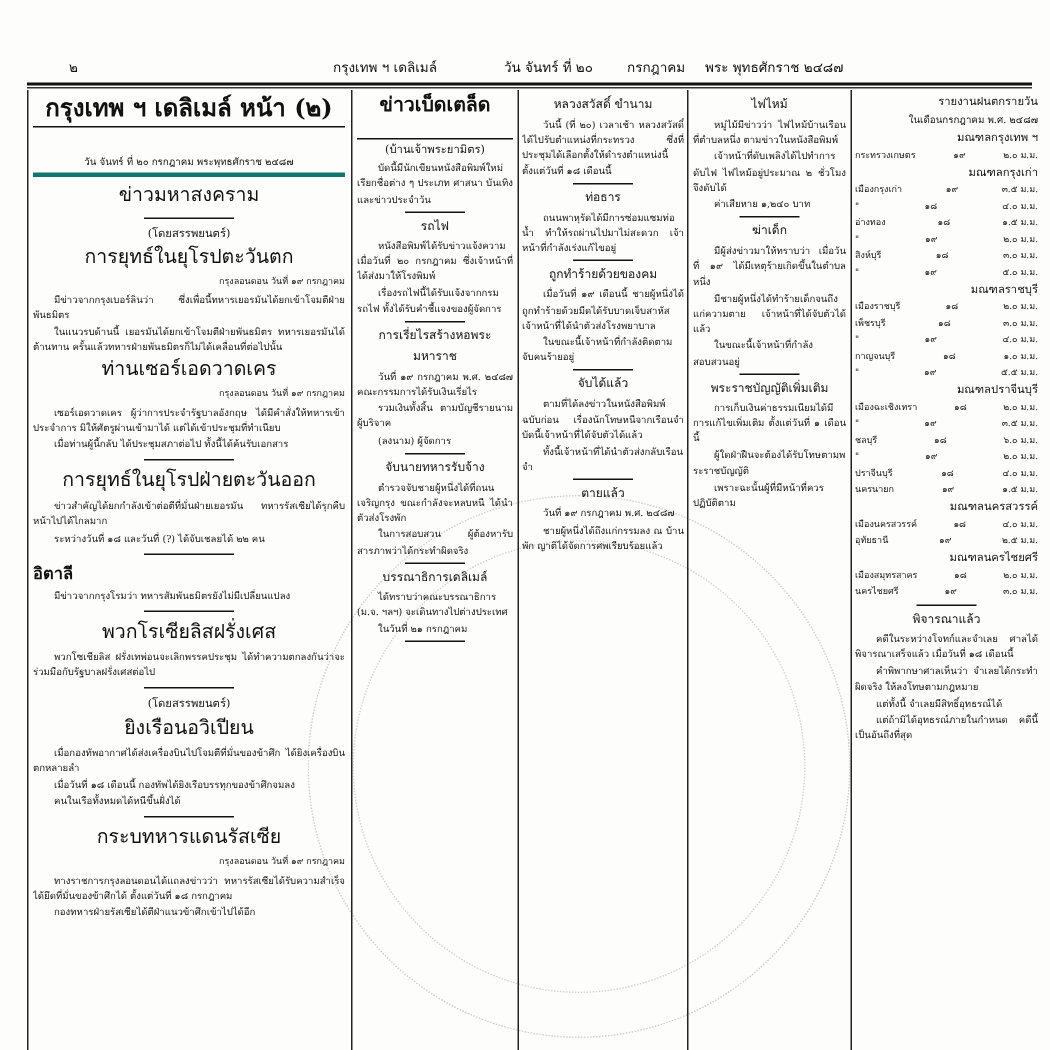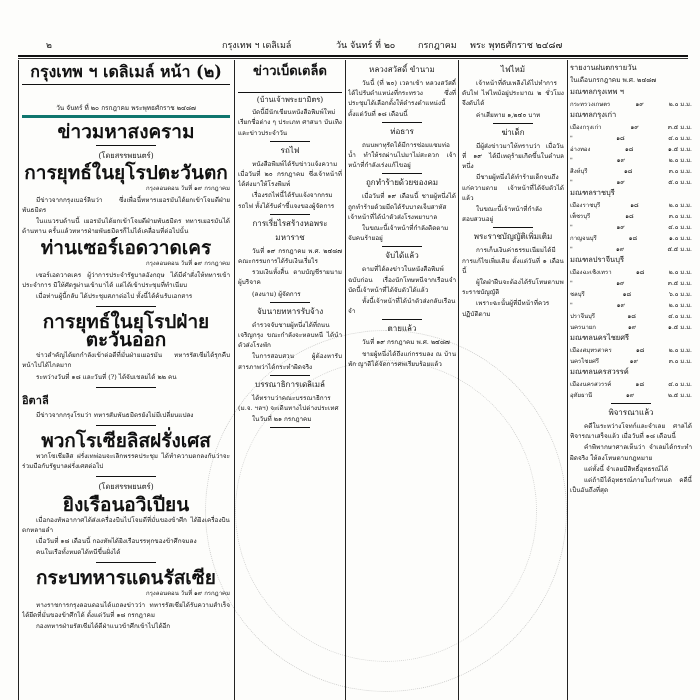--- a/index.html
+++ b/index.html
@@ -11,31 +11,31 @@
   .rule-thin{position:absolute;left:18px;top:58px;width:670px;height:1px;background:#333;}
   .colrule{position:absolute;top:60px;width:1px;height:640px;background:#222;}
   .col{position:absolute;top:62px;bottom:0;overflow:hidden;font-size:6.4px;line-height:10.2px;}
   .c1{left:22px;width:208px;}
   .c2{left:238px;width:104px;}
   .c3{left:348px;width:108px;}
   .c4{left:462px;width:102px;}
   .c5{left:570px;width:122px;}
   .masthead{font-size:16px;font-weight:bold;text-align:center;line-height:20px;border-bottom:1px solid #111;padding-bottom:2px;margin-bottom:18px;}
   .dateline{font-size:6.5px;text-align:center;border-bottom:3px solid #0f766e;padding-bottom:2px;margin-bottom:4px;}
-  .h-lg{font-size:19px;font-weight:bold;text-align:center;line-height:18px;margin:2px 0;}
+  .h-lg{font-size:13px;font-weight:normal;text-align:center;line-height:18px;margin:2px 0;}
   .h-md{font-size:11px;font-weight:bold;text-align:left;line-height:15px;margin:2px 0;}
   .h-sm{font-size:8px;text-align:center;line-height:12px;margin:2px 0;}
   .h-box{font-size:13px;font-weight:bold;text-align:center;line-height:18px;border-bottom:1px solid #111;padding-bottom:12px;}
   .src{font-size:7.5px;text-align:center;margin:2px 0;}
   .loc{font-size:6px;text-align:right;margin:1px 0;}
   .para{text-indent:14px;text-align:justify;margin:0 0 1px 0;}
   .sep{width:60px;height:1px;background:#111;margin:5px auto;}
   .sep2{width:40px;height:1px;background:#111;margin:3px auto;}
   .rain-row{display:flex;justify-content:space-between;font-size:6px;line-height:11px;}
-  .rain-h{font-size:7.5px;text-align:left;line-height:12px;}
+  .rain-h{font-size:7.5px;text-align:right;line-height:12px;}
   .stamp{position:absolute;left:205px;top:330px;width:360px;height:360px;border-radius:50%;border:1px dotted rgba(120,120,120,.35);pointer-events:none;}
   .stamp2{position:absolute;left:235px;top:360px;width:300px;height:300px;border-radius:50%;border:1px dotted rgba(120,120,120,.3);pointer-events:none;}
 </style>
 </head>
 <body>
 
 <div class="page">
 
   <div class="stamp"></div>
   <div class="stamp2"></div>
@@ -178,20 +178,21 @@
     <div>
       <div class="h-sm">ตายแล้ว</div>
       <p class="para">วันที่ ๑๙ กรกฎาคม พ.ศ. ๒๔๘๗</p>
       <p class="para">ชายผู้หนึ่งได้ถึงแก่กรรมลง ณ บ้านพัก ญาติได้จัดการศพเรียบร้อยแล้ว</p>
     </div>
   </div>
 
   <div class="col c4">
     <div>
       <div class="h-sm">ไฟไหม้</div>
+      <p class="para">หมู่ไม้มีข่าวว่า ไฟไหม้บ้านเรือนที่ตำบลหนึ่ง ตามข่าวในหนังสือพิมพ์</p>
       <p class="para">เจ้าหน้าที่ดับเพลิงได้ไปทำการดับไฟ ไฟไหม้อยู่ประมาณ ๒ ชั่วโมงจึงดับได้</p>
       <p class="para">ค่าเสียหาย ๑,๒๔๐ บาท</p>
     </div>
     <div class="sep2"></div>
     <div>
       <div class="h-sm">ฆ่าเด็ก</div>
       <p class="para">มีผู้ส่งข่าวมาให้ทราบว่า เมื่อวันที่ ๑๙ ได้มีเหตุร้ายเกิดขึ้นในตำบลหนึ่ง</p>
       <p class="para">มีชายผู้หนึ่งได้ทำร้ายเด็กจนถึงแก่ความตาย เจ้าหน้าที่ได้จับตัวได้แล้ว</p>
       <p class="para">ในขณะนี้เจ้าหน้าที่กำลังสอบสวนอยู่</p>
     </div>
@@ -308,44 +309,44 @@
           <span>๔.๐ ม.ม.</span>
         </div>
       <div class="rain-row">
           <span>นครนายก</span>
           <span>๑๙</span>
           <span>๑.๕ ม.ม.</span>
         </div>
     </div>
 
     <div>
+      <div class="rain-h">มณฑลนครสวรรค์</div>
+      <div class="rain-row">
+          <span>เมืองนครสวรรค์</span>
+          <span>๑๘</span>
+          <span>๔.๐ ม.ม.</span>
+        </div>
+      <div class="rain-row">
+          <span>อุทัยธานี</span>
+          <span>๑๙</span>
+          <span>๒.๕ ม.ม.</span>
+        </div>
+    </div>
+
+    <div>
       <div class="rain-h">มณฑลนครไชยศรี</div>
       <div class="rain-row">
           <span>เมืองสมุทรสาคร</span>
           <span>๑๘</span>
           <span>๒.๐ ม.ม.</span>
         </div>
       <div class="rain-row">
           <span>นครไชยศรี</span>
           <span>๑๙</span>
           <span>๓.๐ ม.ม.</span>
-        </div>
-    </div>
-
-    <div>
-      <div class="rain-h">มณฑลนครสวรรค์</div>
-      <div class="rain-row">
-          <span>เมืองนครสวรรค์</span>
-          <span>๑๘</span>
-          <span>๔.๐ ม.ม.</span>
-        </div>
-      <div class="rain-row">
-          <span>อุทัยธานี</span>
-          <span>๑๙</span>
-          <span>๒.๕ ม.ม.</span>
         </div>
     </div>
 
     <div class="sep2"></div>
     <div>
       <div class="h-sm">พิจารณาแล้ว</div>
       <p class="para">คดีในระหว่างโจทก์และจำเลย ศาลได้พิจารณาเสร็จแล้ว เมื่อวันที่ ๑๘ เดือนนี้</p>
       <p class="para">คำพิพากษาศาลเห็นว่า จำเลยได้กระทำผิดจริง ให้ลงโทษตามกฎหมาย</p>
       <p class="para">แต่ทั้งนี้ จำเลยมีสิทธิ์อุทธรณ์ได้</p>
       <p class="para">แต่ถ้ามิได้อุทธรณ์ภายในกำหนด คดีนี้เป็นอันถึงที่สุด</p>

